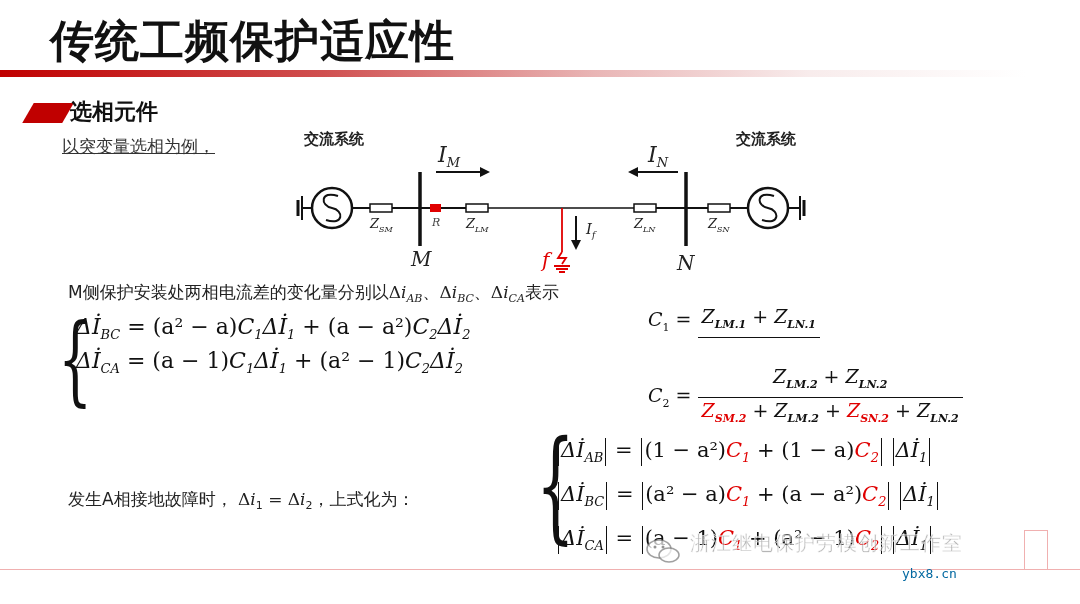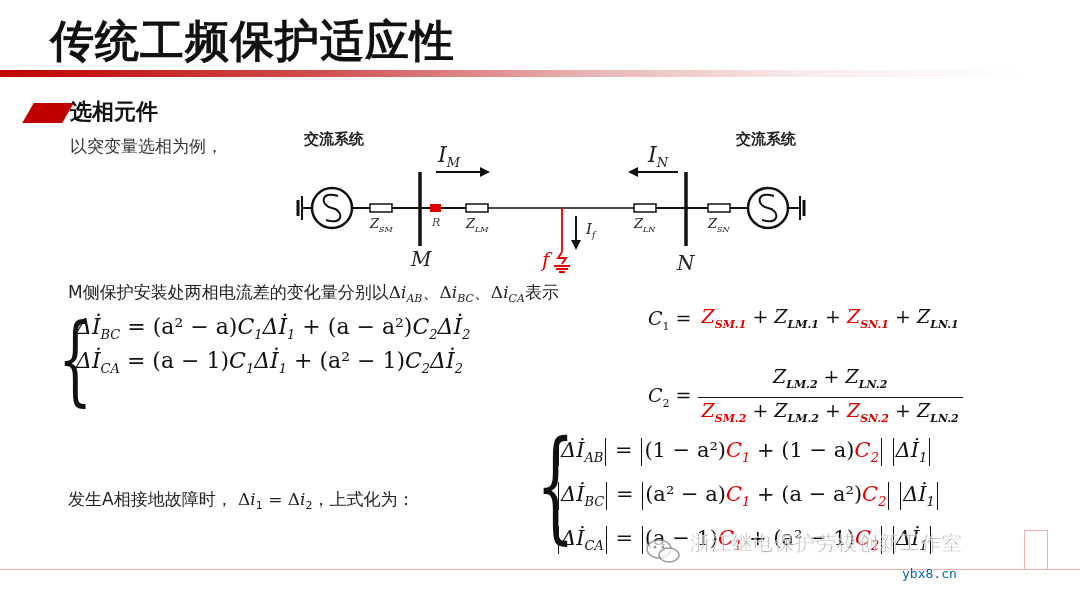--- a/index.html
+++ b/index.html
@@ -17,22 +17,22 @@
   }
   .section-bullet {
     position: absolute; left: 28px; top: 103px; width: 40px; height: 20px;
     background: #c00000; transform: skewX(-30deg);
   }
   .section-title {
     position: absolute; left: 70px; top: 97px;
     font-size: 22px; font-weight: bold; color: #111;
   }
   .intro-text {
-    position: absolute; left: 70px; top: 135px;
-    font-size: 17px; color: #333;
+    position: absolute; left: 62px; top: 135px;
+    font-size: 17px; color: #333; text-decoration: underline;
   }
 
   .diagram { position: absolute; left: 290px; top: 120px; width: 540px; height: 160px; }
   .ac-label { position: absolute; font-size: 15px; font-weight: bold; color: #222; }
   .math-it { font-family: "DejaVu Serif", "Liberation Serif", serif; font-style: italic; }
 
   .text-line {
     position: absolute; left: 68px; top: 281px;
     font-size: 17px; color: #222;
   }
@@ -165,21 +165,21 @@
 
 <div class="brace" style="left:58px; top:304px; font-size:98px; line-height:110px; transform:scaleX(0.55); transform-origin:left;">{</div>
 <div class="eq-block" style="left:76px; top:310px;">
   <div class="eq-row"><i>Δİ</i><sub>BC</sub> = <span>(a² − a)</span><i>C</i><sub>1</sub><i>Δİ</i><sub>1</sub> + <span>(a − a²)</span><i>C</i><sub>2</sub><i>Δİ</i><sub>2</sub></div>
   <div class="eq-row"><i>Δİ</i><sub>CA</sub> = <span>(a − 1)</span><i>C</i><sub>1</sub><i>Δİ</i><sub>1</sub> + <span>(a² − 1)</span><i>C</i><sub>2</sub><i>Δİ</i><sub>2</sub></div>
 </div>
 
 <div class="c-eq" style="left:648px; top:304px;">
   <i>C</i><sub style="font-weight:normal; font-style:normal;">1</sub> =
   <span class="frac">
-    <span class="den"><span class="red"><i>Z</i><sub>SM.1</sub></span> + <i>Z</i><sub>LM.1</sub> + <span class="red"><i>Z</i><sub>SN.1</sub></span> + <i>Z</i><sub>LN.1</sub></span>
+    <span class="num"><i>Z</i><sub>LM.1</sub> + <i>Z</i><sub>LN.1</sub></span>
   </span>
 </div>
 
 <div class="c-eq" style="left:648px; top:364px;">
   <i>C</i><sub style="font-weight:normal; font-style:normal;">2</sub> =
   <span class="frac">
     <span class="num"><i>Z</i><sub>LM.2</sub> + <i>Z</i><sub>LN.2</sub></span>
     <span class="den"><span class="red"><i>Z</i><sub>SM.2</sub></span> + <i>Z</i><sub>LM.2</sub> + <span class="red"><i>Z</i><sub>SN.2</sub></span> + <i>Z</i><sub>LN.2</sub></span>
   </span>
 </div>

